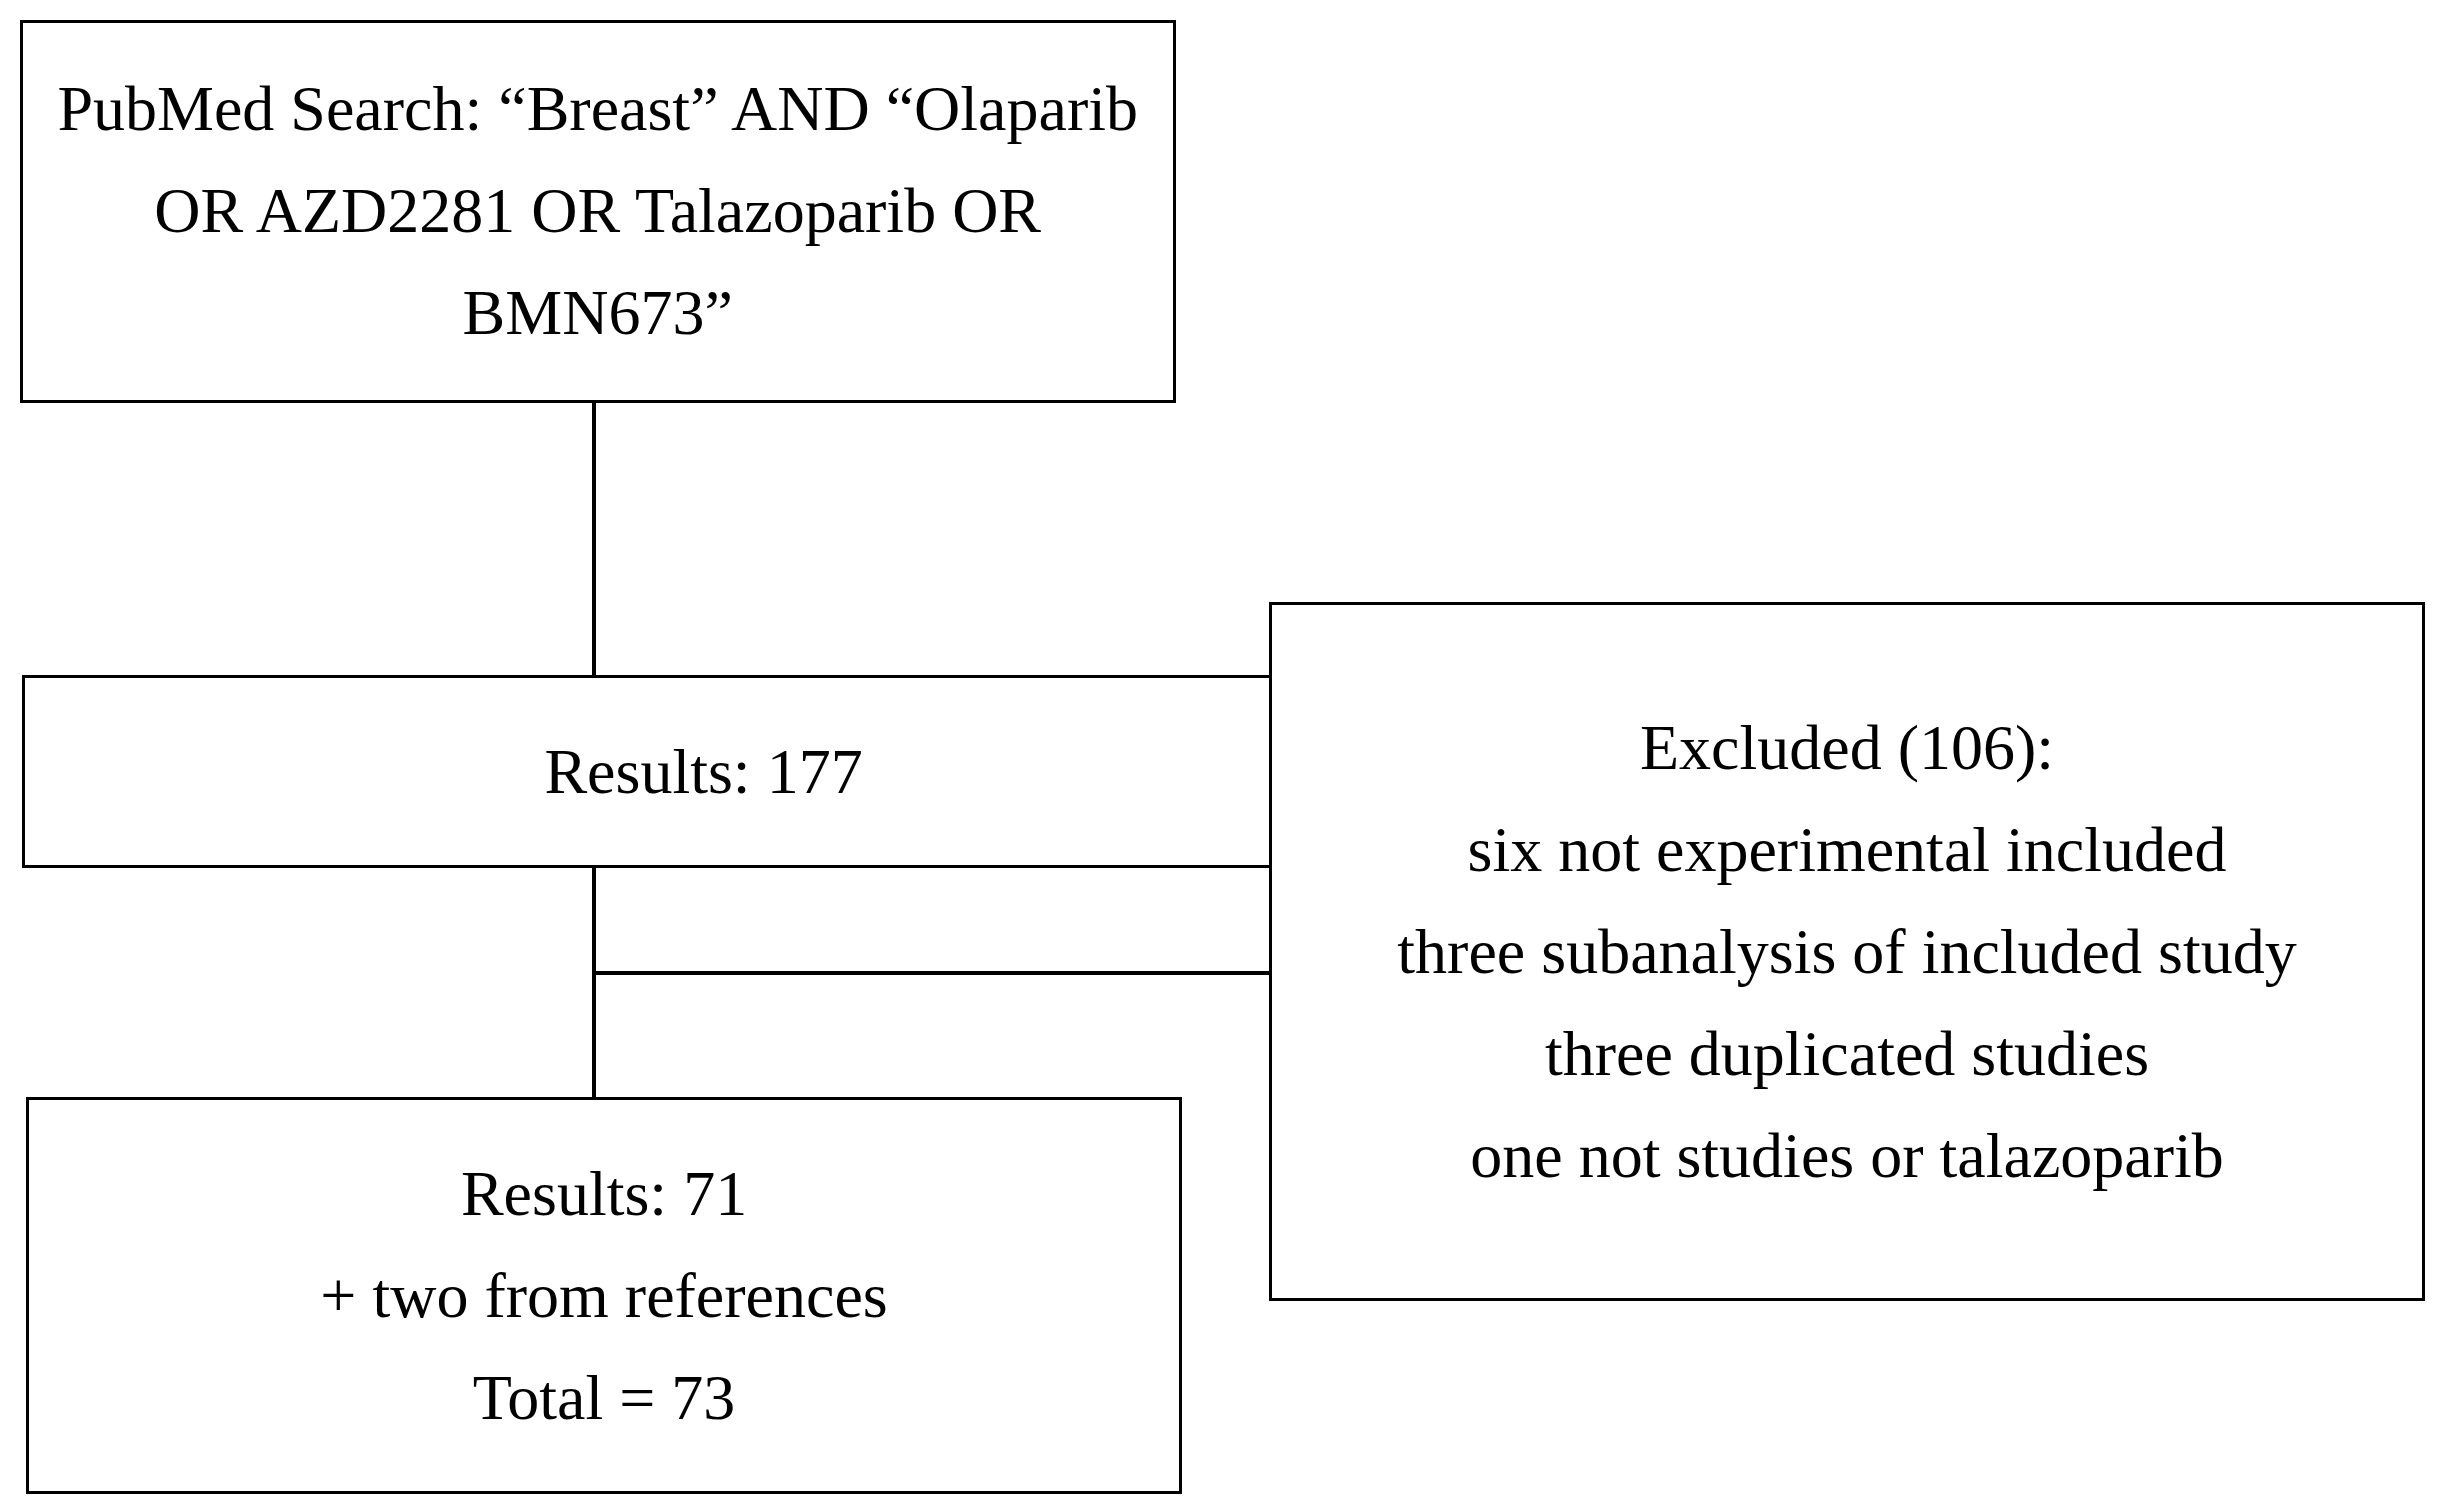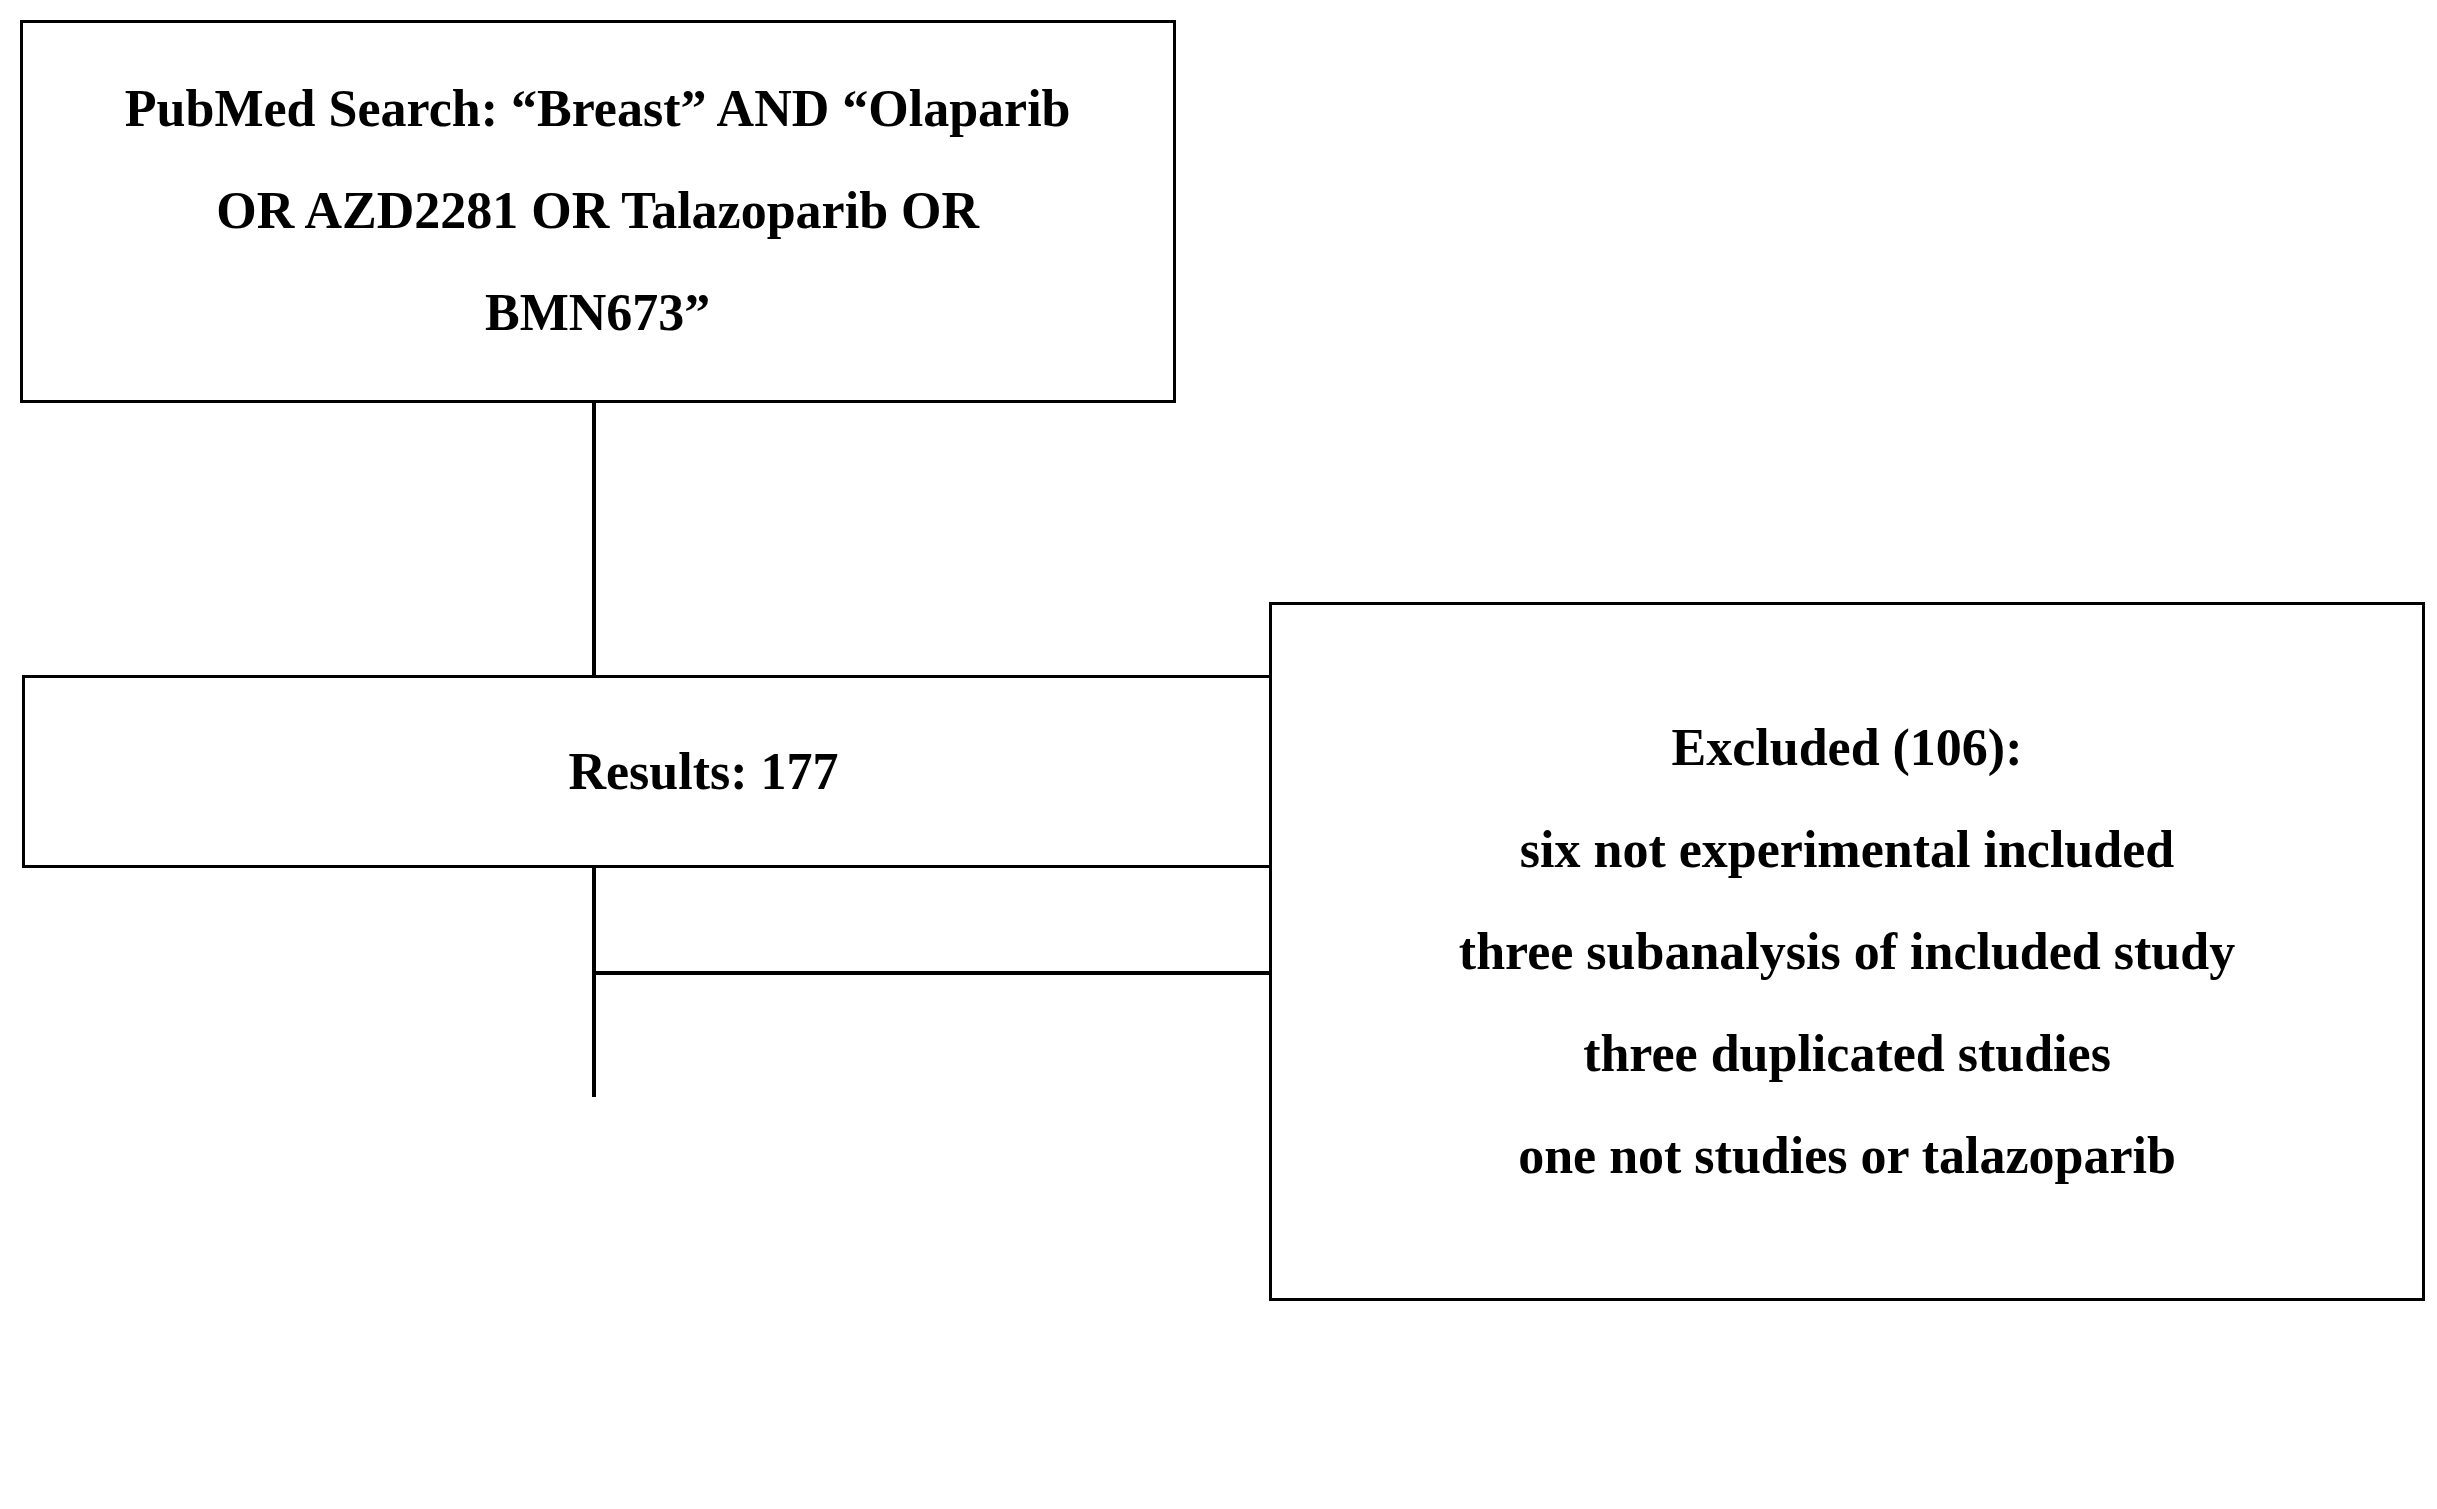--- a/index.html
+++ b/index.html
@@ -23,24 +23,23 @@
     border: 3.9px solid #000000;
     background: #ffffff;
     display: flex;
     flex-direction: column;
     justify-content: center;
     align-items: center;
     text-align: center;
     box-sizing: border-box;
   }
   .box .line {
-    font-size: 52px;
+    font-size: 64px;
     line-height: 102px;
     white-space: nowrap;
-    font-weight: bold;
   }
   .connector {
     position: absolute;
     background: #000000;
   }
   
   .box-search          { left: 19.7px;   top: 19.7px;   width: 1156px; height: 383px; }
   .box-results-initial { left: 22px;   top: 675px;  width: 1363px; height: 193px; }
   .box-results-final   { left: 26px;   top: 1097px; width: 1156px; height: 397px; }
   .box-excluded        { left: 1269px; top: 602px;  width: 1156px; height: 699px; }
@@ -63,20 +62,25 @@
   <div class="connector conn-v1"></div>
 
   <div class="box box-results-initial">
     <div class="line">Results: 177</div>
   </div>
 
   <div class="connector conn-v2"></div>
 
   <div class="connector conn-h1"></div>
 
+  <div class="box box-results-final">
+    <div class="line">Results: 71</div>
+    <div class="line">+ two from references</div>
+    <div class="line">Total = 73</div>
+  </div>
 
   <div class="box box-excluded">
     <div class="line">Excluded (106):</div>
     <div class="line">six not experimental included</div>
     <div class="line">three subanalysis of included study</div>
     <div class="line">three duplicated studies</div>
     <div class="line">one not studies or talazoparib</div>
   </div>
 
 </div>

